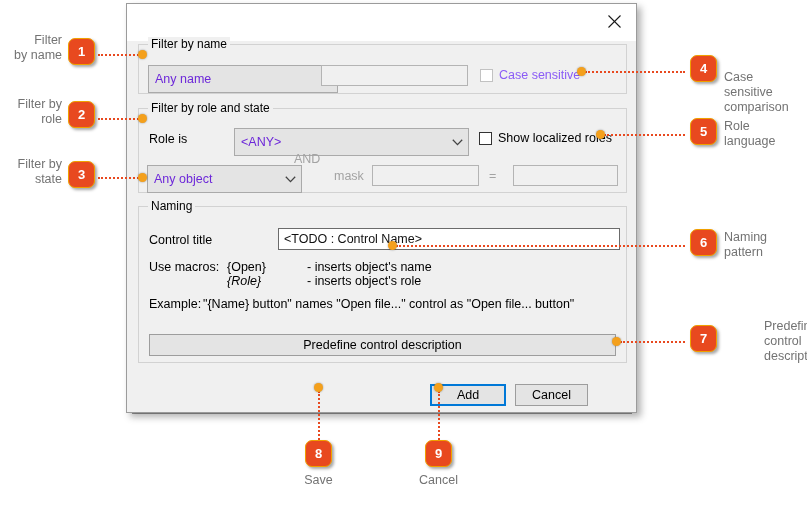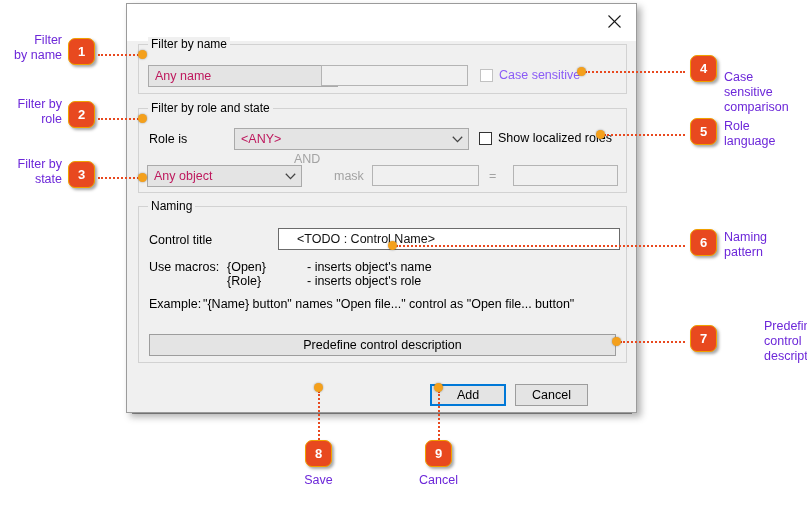--- a/index.html
+++ b/index.html
@@ -99,23 +99,23 @@
   #grp-name  { left: 11px; top: 40px;  width: 489px; height: 50px; }
   #grp-role  { left: 11px; top: 104px; width: 489px; height: 85px; }
   #grp-naming{ left: 11px; top: 202px; width: 489px; height: 157px; }
 
   
   .combo {
     position: absolute;
     box-sizing: border-box;
     border: 1px solid #aaaaaa;
     background: #e4e4e4;
-    height: 22px;
-    font-size: 12.5px;
-    color: #be185d;
+    height: 28px;
+    font-size: 12.5px;
+    color: #6d28d9;
     display: flex;
     align-items: center;
     cursor: default;
   }
   .combo .combo-text {
     padding-left: 6px;
     flex: 1;
     white-space: nowrap;
     overflow: hidden;
   }
@@ -135,21 +135,21 @@
     height: 21px;
     font-size: 12.5px;
     color: #111;
     display: flex;
     align-items: center;
   }
   .textbox.enabled {
     border: 1px solid #6b6b6b;
     background: #ffffff;
   }
-  .textbox .tb-text { padding-left: 18px; white-space: nowrap; }
+  .textbox .tb-text { padding-left: 5px; white-space: nowrap; }
 
   .chk {
     position: absolute;
     display: flex;
     align-items: center;
     font-size: 12.5px;
     cursor: default;
     white-space: nowrap;
   }
   .chk .box {
@@ -207,21 +207,21 @@
     display: flex;
     align-items: center;
     justify-content: center;
     box-sizing: border-box;
     z-index: 40;
   }
   .callout-text {
     position: absolute;
     font-family: "Liberation Sans", sans-serif;
     font-size: 12.5px;
-    color: #6d28d9;
+    color: #737373;
     line-height: 15px;
     z-index: 40;
   }
   .callout-text.right { text-align: left; }
   .callout-text.left  { text-align: right; }
   .callout-text.center{ text-align: center; }
 
   
   .conn-h {
     position: absolute;
@@ -323,21 +323,21 @@
     <div class="legend">Naming</div>
   </div>
   <div class="lbl" style="left:22px; top:229px;">Control title</div>
   <div class="textbox enabled" id="tb-control-title" style="left:151px; top:224px; width:342px; height:22px;">
     <div class="tb-text">&lt;TODO : Control Name&gt;</div>
   </div>
 
   <div class="lbl" style="left:22px; top:256px;">Use macros:</div>
   <div class="lbl" style="left:100px; top:256px;">{Open}</div>
   <div class="lbl" style="left:180px; top:256px;">- inserts object's name</div>
-  <div class="lbl" style="left:100px; top:270px;">{Role}</div>
+  <div class="lbl" style="left:100px; top:270px;font-style:italic;">{Role}</div>
   <div class="lbl" style="left:180px; top:270px;">- inserts object's role</div>
 
   <div class="lbl" style="left:22px; top:293px;">Example:</div>
   <div class="lbl" style="left:76px; top:293px;">"{Name} button" names "Open file..." control as "Open file... button"</div>
 
   <div class="btn" id="btn-predefine">
     <span>Predefine control description</span>
   </div>
 
   <div class="btn" id="btn-add">

